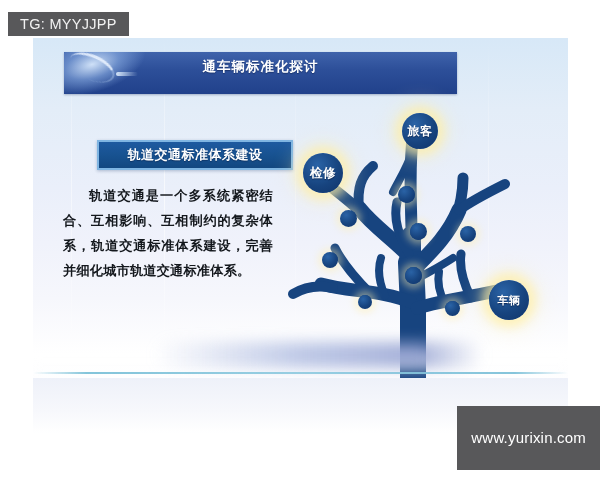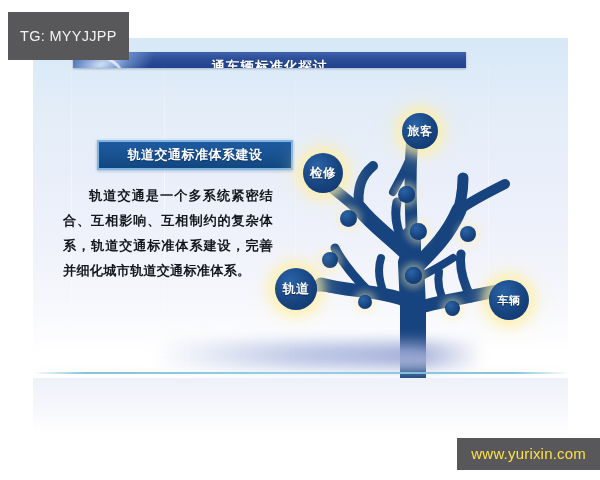--- a/index.html
+++ b/index.html
@@ -82,24 +82,24 @@
     position: absolute;
     left: 0; right: 0;
     top: 340px;
     height: 55px;
     background: linear-gradient(180deg, #eef1f9 0%, #f7f8fc 60%, #ffffff 100%);
   }
 
   
   #title-banner {
     position: absolute;
-    left: 40px;
+    left: 31px;
     top: 14px;
     width: 393px;
-    height: 16px;
+    height: 42px;
     background: linear-gradient(180deg, #3f63ab 0%, #2d4f99 42%, #21418b 100%);
     box-shadow: 0 1px 2px rgba(40,60,110,.35);
     overflow: hidden;
   }
   #title-banner .swoosh {
     position: absolute;
     left: -6px;
     top: -10px;
     width: 92px;
     height: 48px;
@@ -209,36 +209,36 @@
   .node.plain {
     box-shadow: 0 0 7px 4px rgba(255,240,175,.45);
   }
 
   
   #tag-badge {
     position: absolute;
     left: 8px;
     top: 12px;
     height: 24px;
-    padding: 12px 12px;
+    padding: 0 12px;
     background: #58585a;
     color: #f2f2f2;
     font-size: 14.5px;
     line-height: 24px;
     letter-spacing: .3px;
     white-space: nowrap;
   }
   #watermark {
     position: absolute;
     right: 0;
     bottom: 10px;
     height: 32px;
-    padding: 0 14px;
+    padding: 16px 14px;
     background: #58585a;
-    color: #fde047;
+    color: #ffffff;
     font-size: 15px;
     line-height: 32px;
     letter-spacing: .2px;
     white-space: nowrap;
   }
 </style>
 </head>
 <body>
 
 <div id="slide">
@@ -300,23 +300,20 @@
       <div class="node plain" style="left: 59px; top: 194px; width: 16px; height: 16px;"></div>
       <div class="node plain" style="left: 142px; top: 209px; width: 17px; height: 17px;"></div>
       <div class="node plain" style="left: 95px; top: 237px; width: 14px; height: 14px;"></div>
       <div class="node plain" style="left: 182px; top: 243px; width: 15px; height: 15px;"></div>
       <div class="node" style="left: 139px; top: 55px; width: 36px; height: 36px; font-size: 12px;">
         <span>旅客</span>
       </div>
       <div class="node" style="left: 40px; top: 95px; width: 40px; height: 40px; font-size: 12.5px;">
         <span>检修</span>
       </div>
-      <div class="node" style="left: 12px; top: 210px; width: 42px; height: 42px; font-size: 13px;">
-        <span>轨道</span>
-      </div>
       <div class="node" style="left: 226px; top: 222px; width: 40px; height: 40px; font-size: 11px;">
         <span>车辆</span>
       </div>
     </div>
 
   <div id="horizon">
     <div class="glow"></div>
     <div class="blur-blob"></div>
     <div class="line"></div>
   </div>

